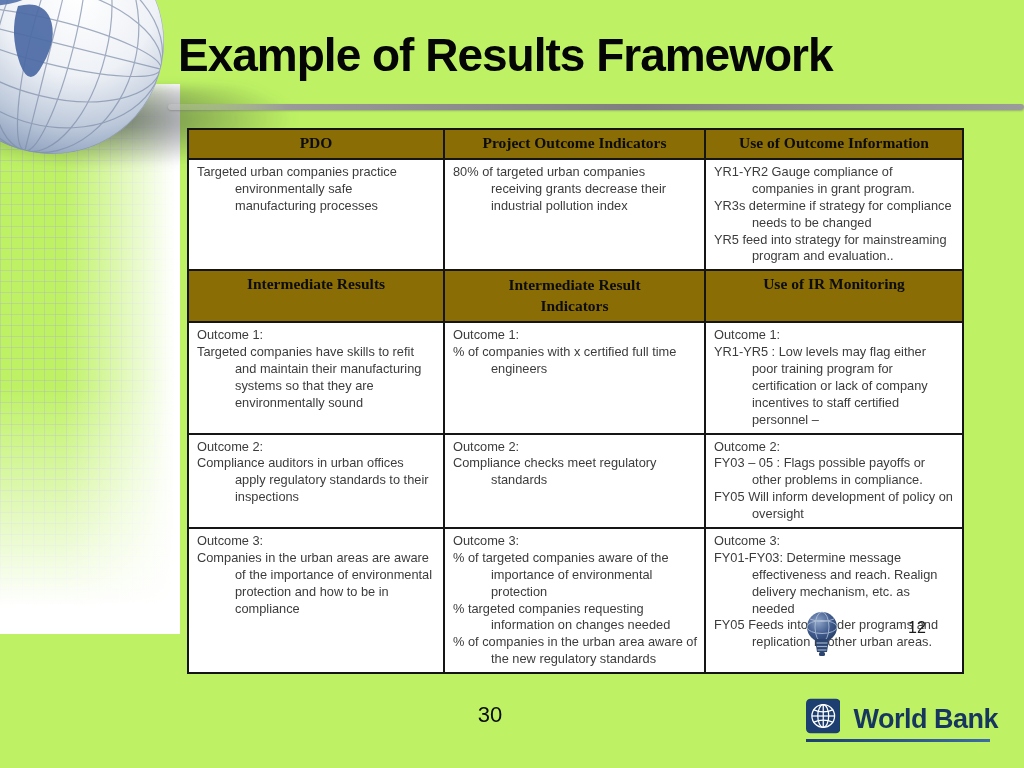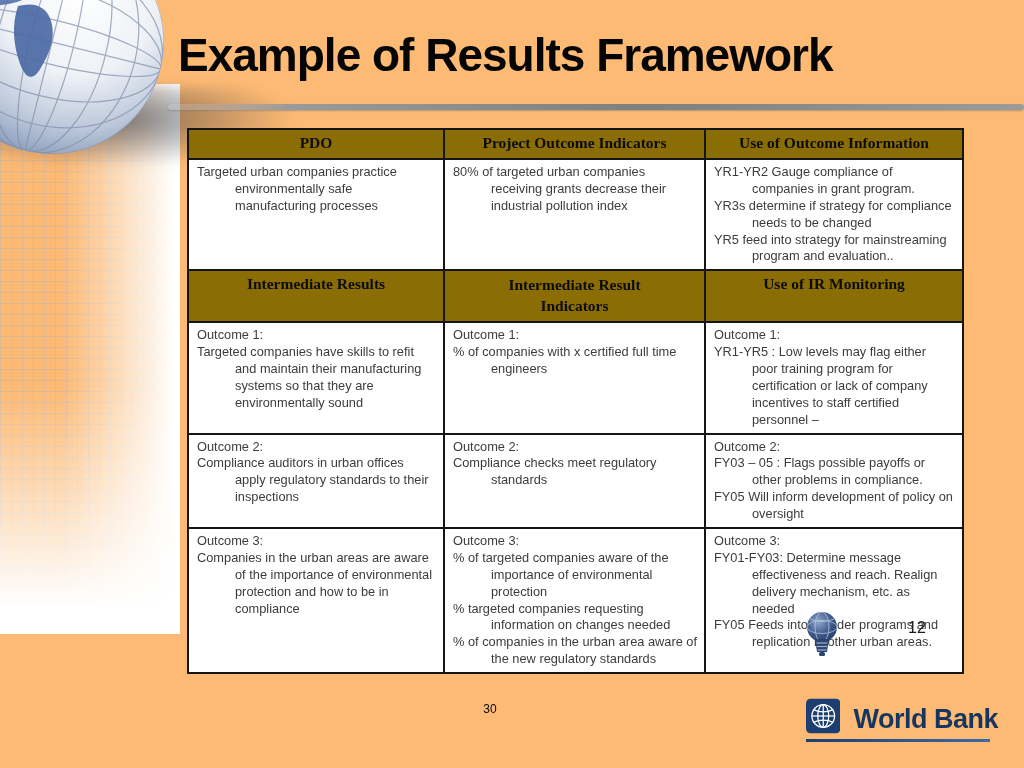--- a/index.html
+++ b/index.html
@@ -1,18 +1,18 @@
 <!DOCTYPE html>
 <html><head>
 <meta charset="utf-8">
 <style>
   * { margin:0; padding:0; box-sizing:border-box; }
   html,body { width:1024px; height:768px; }
   body { font-family:"Liberation Sans", sans-serif; background:#ffffff; overflow:hidden; }
-  .slide { position:relative; width:1024px; height:768px; background:#fdba74; overflow:hidden; }
+  .slide { position:relative; width:1024px; height:768px; background:#bef264; overflow:hidden; }
 
   
   .bg-pattern { position:absolute; left:0; top:84px; width:180px; height:550px;
     background-image:
       repeating-linear-gradient(0deg, rgba(170,180,195,.38) 0 1px, transparent 1px 11px),
       repeating-linear-gradient(90deg, rgba(170,180,195,.38) 0 1px, transparent 1px 11px);
   }
   .bg-pattern::after { content:""; position:absolute; inset:0;
     background:
       linear-gradient(to right, rgba(255,255,255,0) 35%, #ffffff 97%),
@@ -51,21 +51,21 @@
     padding-left:38px; text-indent:-38px; margin:0; }
 
   
   .akl { position:absolute; left:806px; top:610px; display:flex; align-items:flex-start; gap:7px; }
   .akl-text { padding-top:2px; font-size:13.5px; letter-spacing:1.3px; line-height:16.5px;
     color:#4c5b76; }
   .page-num { position:absolute; left:908px; top:619px; font-size:16px; color:#1b1b1b; }
 
   
   .slide-num { position:absolute; left:430px; top:702px; width:120px; text-align:center;
-    font-size:12px; color:#0a0a0a; }
+    font-size:22px; color:#0a0a0a; }
 
   
   .wb { position:absolute; left:806px; top:697px; width:192px; }
   .wb-row { display:flex; align-items:flex-end; gap:13px; }
   .wb-label { font-size:27px; font-weight:bold; color:#17365f; letter-spacing:-0.5px; white-space:nowrap; }
   .wb-line { position:absolute; left:0px; top:42px; width:184px; height:3px;
     background:linear-gradient(to right, #1d3f72, #3c6ba5); }
 </style>
 </head>
 <body>

